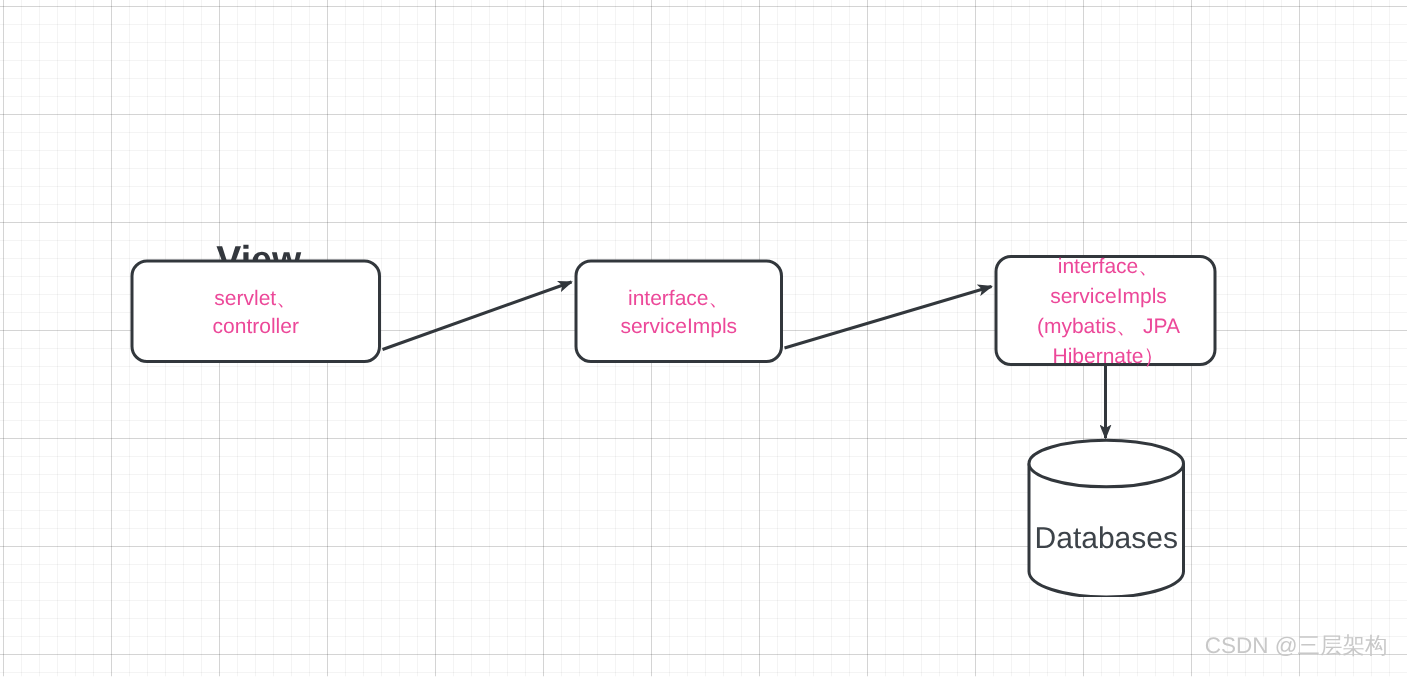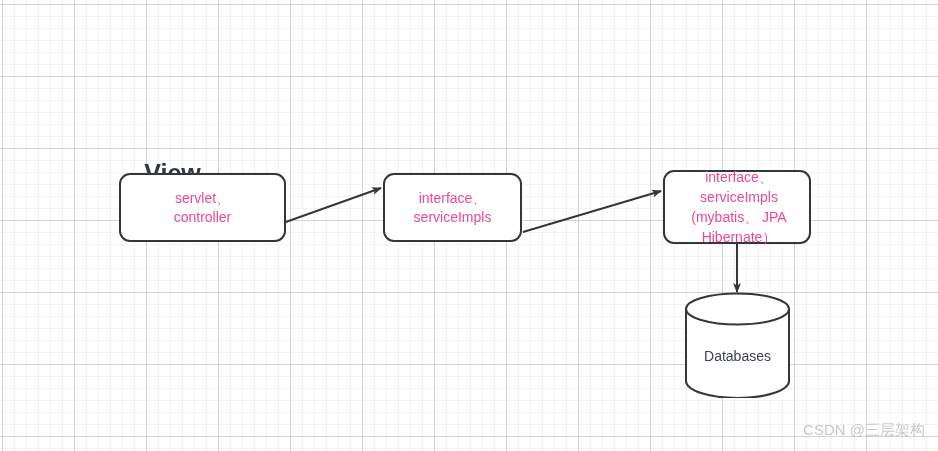--- a/index.html
+++ b/index.html
@@ -55,21 +55,21 @@
   #header-service { left: 375px; top: 119px; width: 160px; }
   #header-dao     { left: 660px; top: 119px; width: 155px; }
 
   
   .node-box {
     border: 2px solid #32373c;
     border-radius: 11px;
     background: #ffffff;
     box-sizing: border-box;
   }
-  #box-view    { left: 87px;  top: 173px; width: 167px; height: 69px; margin-left: 32px; }
+  #box-view    { left: 87px;  top: 173px; width: 167px; height: 69px; }
   #box-service { left: 383px; top: 173px; width: 139px; height: 69px; }
   #box-dao     { left: 663px; top: 170px; width: 148px; height: 74px; }
 
   .box-text {
     position: absolute;
     left: 0;
     width: 100%;
     text-align: center;
     font-size: 14px;
     color: #ec4899;
@@ -95,21 +95,21 @@
     width: 107px;
     height: 106px;
   }
   #db-cylinder svg { display: block; }
   #db-label {
     position: absolute;
     left: 0;
     top: 56px;
     width: 107px;
     text-align: center;
-    font-size: 14px;
+    font-size: 20px;
     color: #3d4349;
     white-space: nowrap;
   }
 
   
   #connectors {
     left: 0;
     top: 0;
     width: 938px;
     height: 451px;

